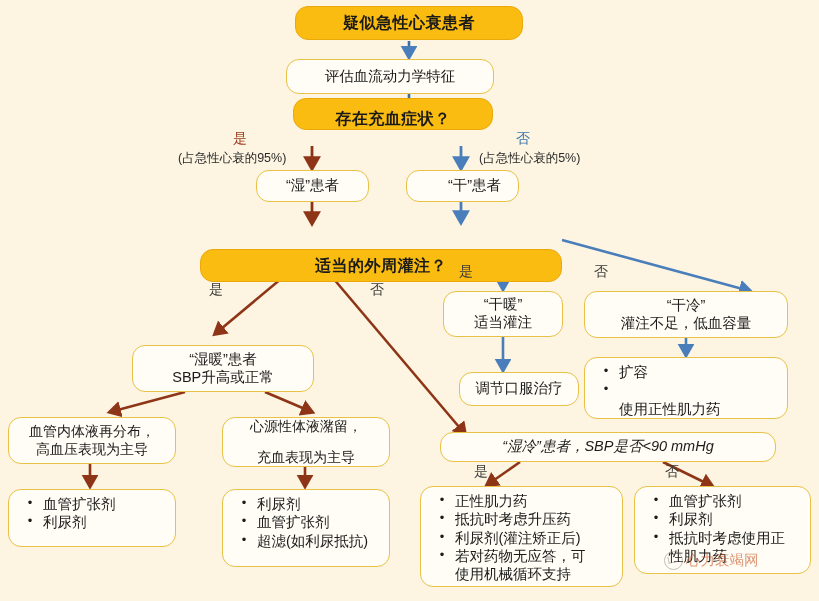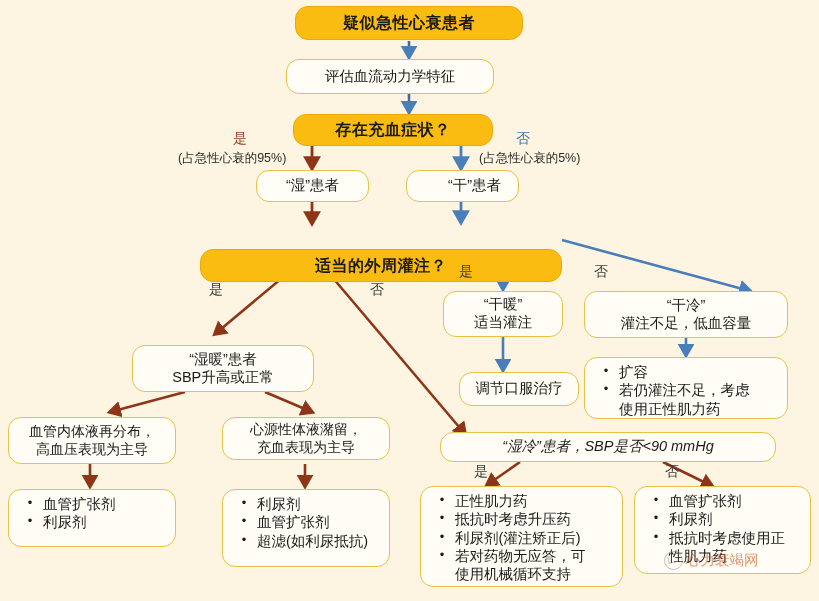--- a/index.html
+++ b/index.html
@@ -182,21 +182,21 @@
   </svg>
 
   <div class="node header" style="left:295px; top:6px; width:228px; height:34px;">
     <span>疑似急性心衰患者</span>
   </div>
 
   <div class="node plain" style="left:286px; top:59px; width:208px; height:35px;">
     <span>评估血流动力学特征</span>
   </div>
 
-  <div class="node header" style="left:293px; top:114px; width:200px; height:32px;">
+  <div class="node header" style="left:293px; top:98px; width:200px; height:32px;justify-content:flex-end;">
     <span>存在充血症状？</span>
   </div>
 
   <div class="edge-label yes" style="left:233px; top:131px;">
     <span>是</span>
   </div>
   <div class="edge-label pct" style="left:178px; top:152px;">
     <span>(占急性心衰的95%)</span>
   </div>
   <div class="edge-label no" style="left:516px; top:131px;">
@@ -248,37 +248,37 @@
   <div class="node bullets" style="left:584px; top:357px; width:204px; height:62px;">
     <div class="bullet-row">
       <span class="bullet-dot">•</span>
       <span class="bullet-text">
         <span>扩容</span>
       </span>
     </div>
     <div class="bullet-row">
       <span class="bullet-dot">•</span>
       <span class="bullet-text">
-        <span>若仍灌注不足，考虑</span><br>
+        <br>
         <span>使用正性肌力药</span>
       </span>
     </div>
   </div>
 
   <div class="node plain" style="left:132px; top:345px; width:182px; height:47px;">
     <span>“湿暖”患者</span>
     <span>SBP升高或正常</span>
   </div>
 
   <div class="node plain small" style="left:8px; top:417px; width:168px; height:47px;">
     <span>血管内体液再分布，</span>
     <span>高血压表现为主导</span>
   </div>
 
-  <div class="node plain small" style="left:222px; top:417px; width:168px; height:43px;">
+  <div class="node plain small" style="left:222px; top:417px; width:168px; height:50px;justify-content:space-between;">
     <span>心源性体液潴留，</span>
     <span>充血表现为主导</span>
   </div>
 
   <div class="node bullets" style="left:8px; top:489px; width:168px; height:58px;">
     <div class="bullet-row">
       <span class="bullet-dot">•</span>
       <span class="bullet-text">血管扩张剂</span>
     </div>
     <div class="bullet-row">

